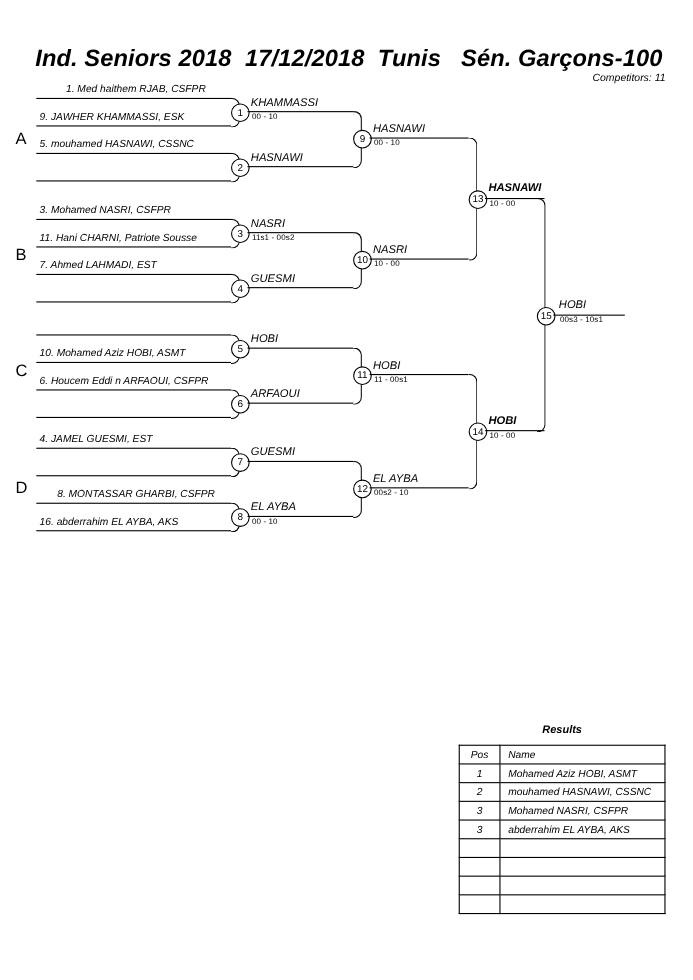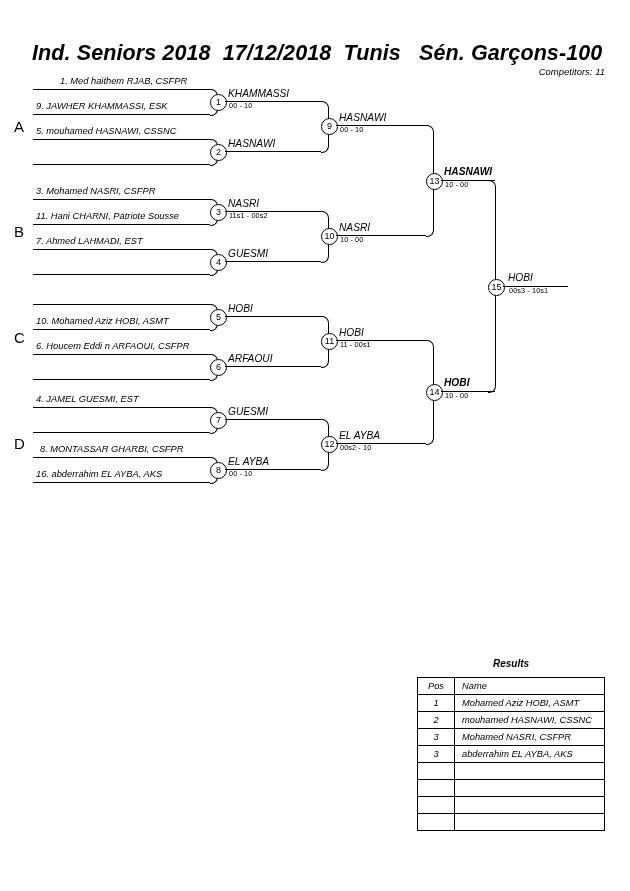--- a/index.html
+++ b/index.html
@@ -231,21 +231,21 @@
   <div class="entrant" style="left:36px; top:394px;">4. JAMEL GUESMI, EST</div>
   <div class="hline" style="left:33px; top:407px; width:177px;"></div>
   <div class="entrant" style="left:36px; top:419px;"></div>
   <div class="hline" style="left:33px; top:432px; width:177px;"></div>
   <div class="elbow" style="left:210px; top:407px; width:7px; height:25px;"></div>
   <div class="circle" style="left:210px; top:412px;">7</div>
   <div class="winner" style="left:228px; top:406px;">GUESMI</div>
   <div class="score" style="left:229px; top:419px;"></div>
   <div class="hline" style="left:225px; top:419px; width:96px;"></div>
 
-  <div class="entrant" style="left:40px; top:444px;">8. MONTASSAR GHARBI, CSFPR</div>
+  <div class="entrant" style="left:52px; top:444px;">8. MONTASSAR GHARBI, CSFPR</div>
   <div class="hline" style="left:33px; top:457px; width:177px;"></div>
   <div class="entrant" style="left:36px; top:469px;">16. abderrahim EL AYBA, AKS</div>
   <div class="hline" style="left:33px; top:482px; width:177px;"></div>
   <div class="elbow" style="left:210px; top:457px; width:7px; height:25px;"></div>
   <div class="circle" style="left:210px; top:462px;">8</div>
   <div class="winner" style="left:228px; top:456px;">EL AYBA</div>
   <div class="score" style="left:229px; top:469px;">00 - 10</div>
   <div class="hline" style="left:225px; top:469px; width:96px;"></div>
 
   <div class="elbow-r" style="left:321px; top:101px; width:7px; height:50px;"></div>

